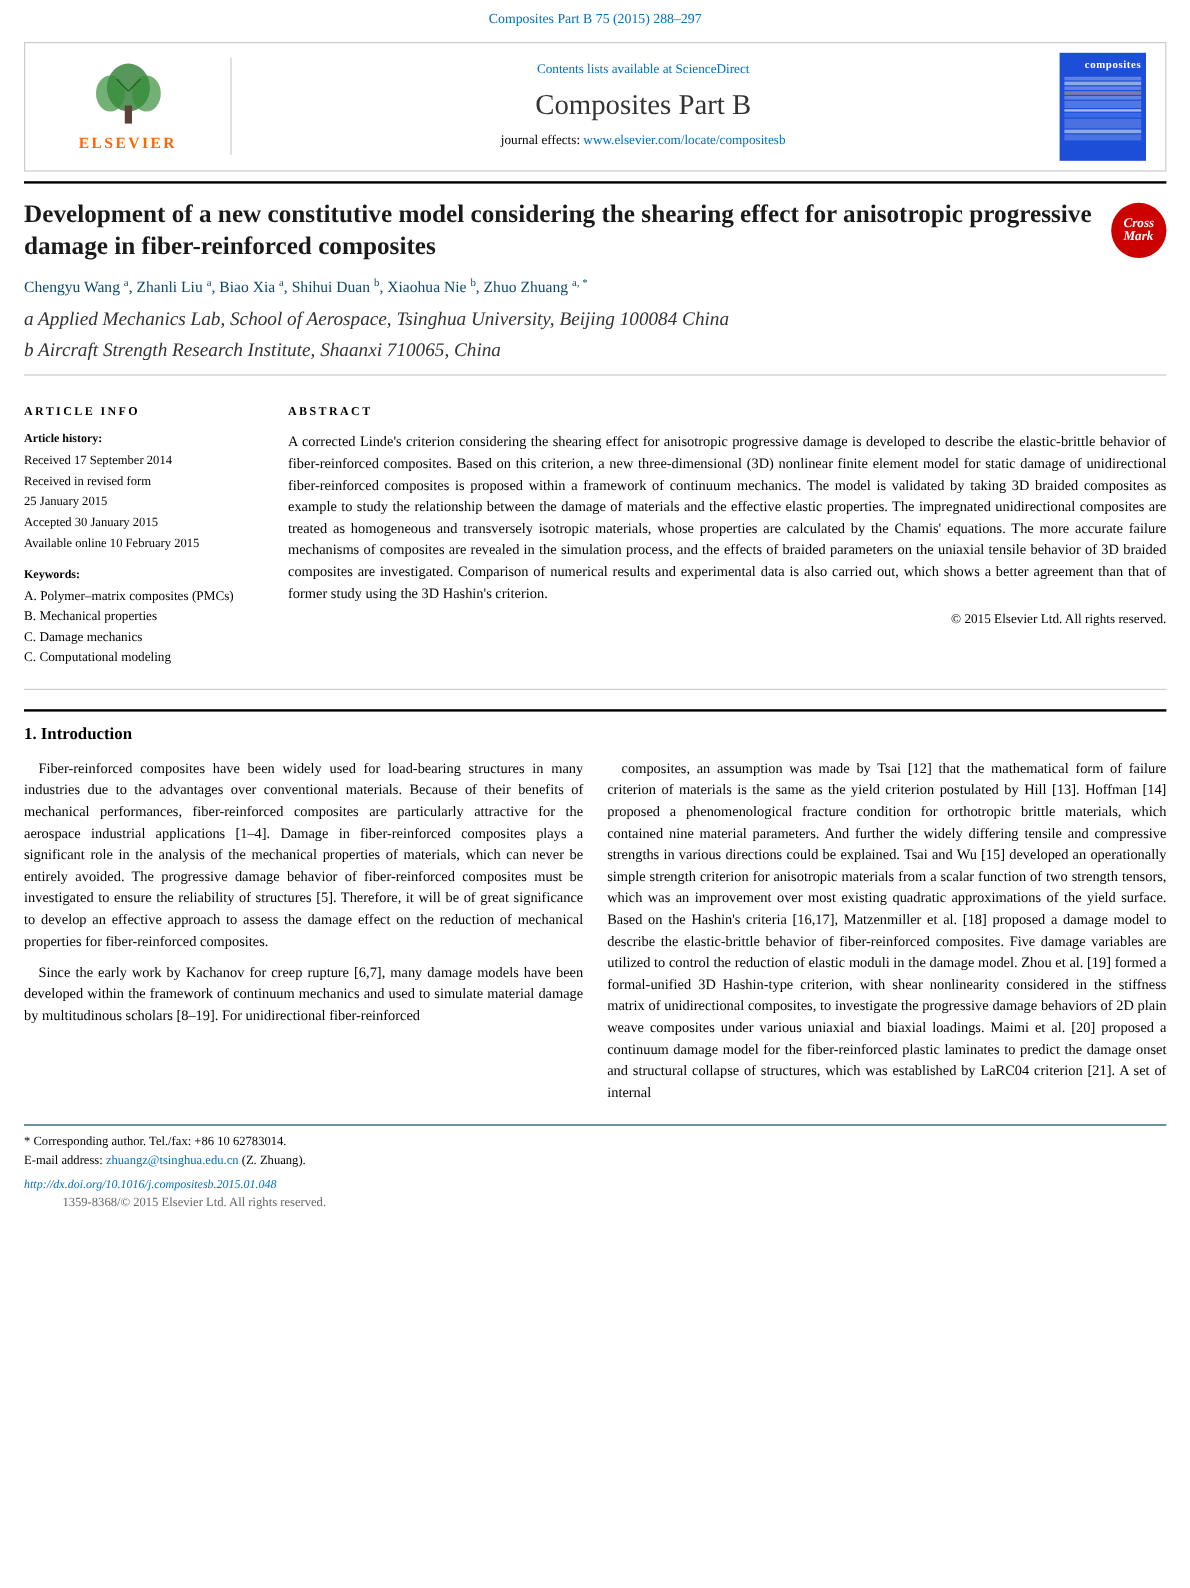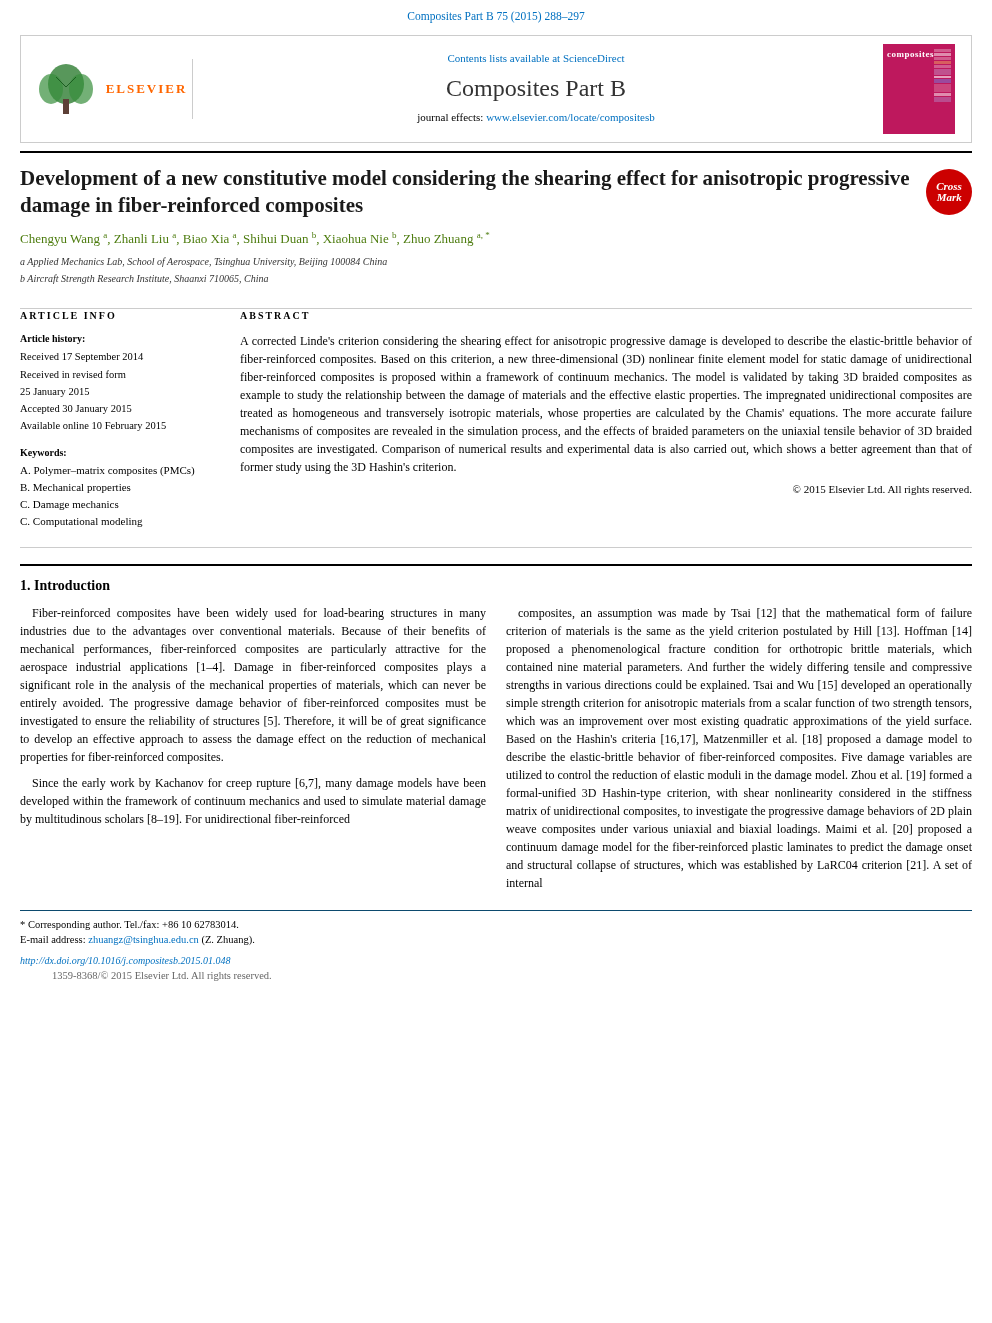--- a/index.html
+++ b/index.html
@@ -36,21 +36,21 @@
       width: 160px;
       display: flex;
       align-items: center;
       justify-content: center;
       border-right: 1px solid #ccc;
       padding-right: 12px;
       margin-right: 12px;
     }
     .elsevier-logo {
       display: flex;
-      flex-direction: row;
+      flex-direction: column;
       align-items: center;
     }
     .elsevier-tree {
       width: 80px;
       height: 60px;
     }
     .elsevier-wordmark {
       font-size: 13px;
       font-weight: bold;
       color: #f60;
@@ -74,24 +74,24 @@
     .journal-header-right {
       width: 80px;
       display: flex;
       align-items: center;
       justify-content: center;
       margin-left: 12px;
     }
     .composites-cover {
       width: 72px;
       height: 90px;
-      background: #be185d;
-      display: flex;
-      flex-direction: row;
-      align-items: flex-start;
+      background: #1d4ed8;
+      display: flex;
+      flex-direction: column;
+      align-items: flex-end;
       justify-content: flex-start;
       padding: 4px;
       color: white;
       font-size: 7px;
       font-weight: bold;
     }
     .composites-cover-title {
       font-size: 9px;
       font-weight: bold;
       letter-spacing: 0.5px;
@@ -149,46 +149,46 @@
       flex-shrink: 0;
       margin-top: 4px;
     }
     .crossmark-inner {
       color: white;
       font-size: 11px;
       font-weight: bold;
       font-style: italic;
       font-family: serif;
       line-height: 1;
-      text-align: right;
+      text-align: left;
     }
 
     
     .authors-line {
       font-size: 13px;
       margin-bottom: 6px;
-      color: #4d7c0f;
+      color: #0c4a6e;
     }
     .authors-line sup {
       font-size: 9px;
     }
     .affil-line {
-      font-size: 10px;
+      font-size: 16px;
       font-style: italic;
       color: #333;
       margin-bottom: 2px;
     }
 
     
     .two-col-section {
       display: flex;
       gap: 20px;
-      margin-top: 22px;
+      margin-top: 8px;
       border-top: 1px solid #ccc;
-      padding-top: 0;
+      padding-top: 24px;
     }
     .left-col {
       width: 200px;
       flex-shrink: 0;
     }
     .right-col {
       flex: 1;
     }
 
     .section-label {

